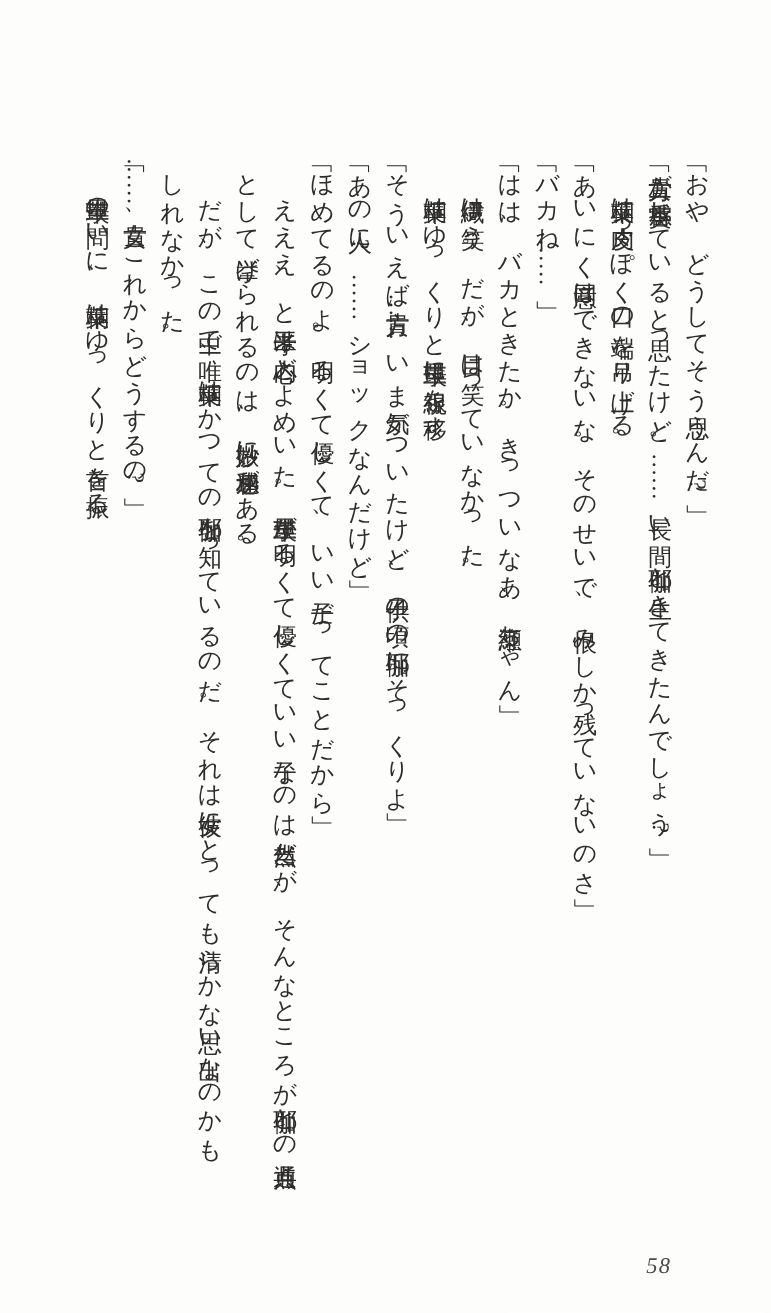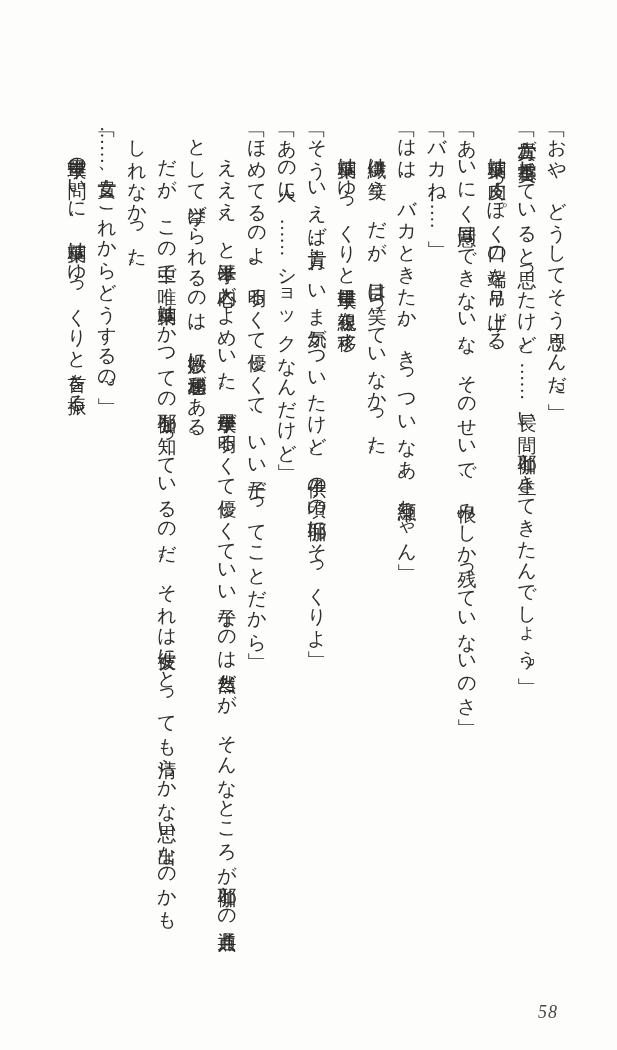--- a/index.html
+++ b/index.html
@@ -34,21 +34,21 @@
   }
   .para {
     margin: 0;
   }
   .para.indent {
     text-indent: 19px;
   }
   .page-number {
     position: absolute;
     top: 1002px;
-    left: 538px;
+    left: 517px;
     font-size: 18px;
     font-style: italic;
     color: #4a4a48;
     letter-spacing: 1px;
   }
 </style>
 </head>
 <body>
 
 <div class="page">

